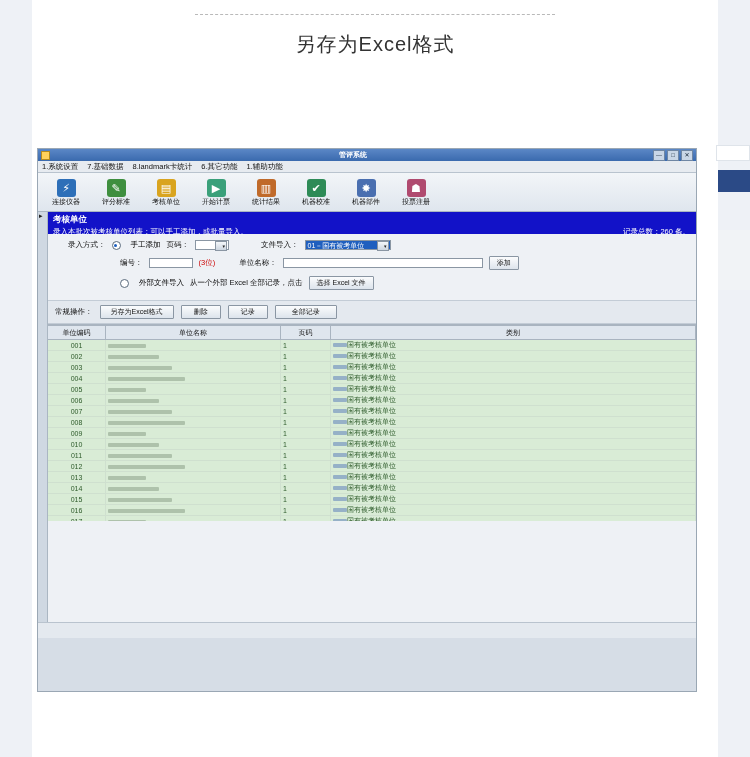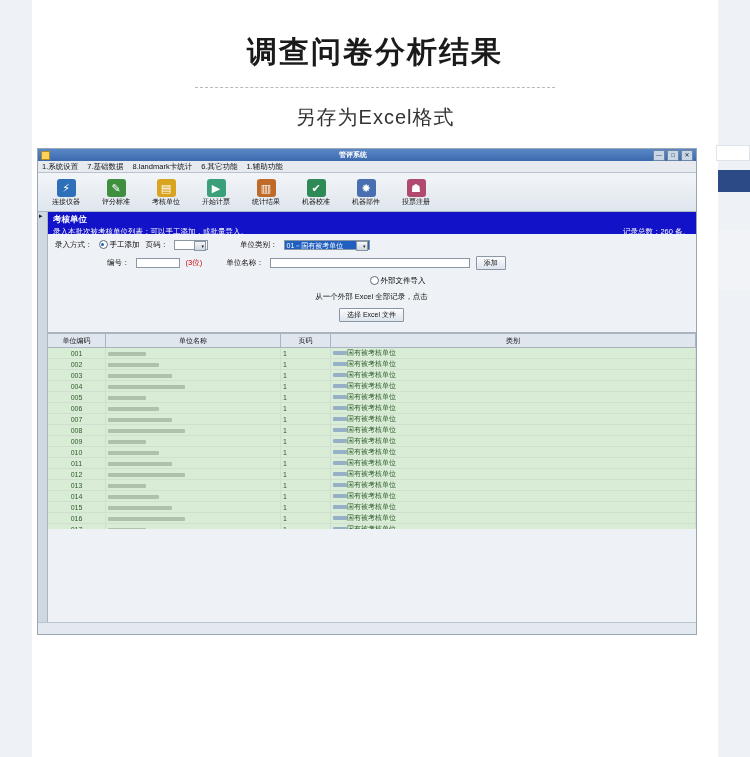--- a/index.html
+++ b/index.html
@@ -23,21 +23,21 @@
   }
   .hero-rule{
     width:360px;margin:14px auto 0;border-top:1px dashed #b9b9b9;height:0;
   }
   .hero-sub{
     text-align:center;font-size:20px;color:#333;margin-top:16px;letter-spacing:1px;
   }
 
   
   .app-window{
-    position:absolute;left:37px;top:148px;width:660px;height:487px;
+    position:absolute;left:37px;top:148px;width:660px;height:544px;
     background:#d6dde6;border:1px solid #9aa7b4;box-sizing:border-box;
     font-size:8px;color:#000;overflow:hidden;
   }
   .titlebar{
     height:12px;background:linear-gradient(#5b87c6,#3a6aae);
     display:flex;align-items:center;padding:0 3px;color:#fff;font-size:7px;
   }
   .titlebar .tb-ico{width:7px;height:7px;background:#ffd25a;border:1px solid #b58b1c;margin-right:3px;}
   .titlebar .tb-title{flex:1;text-align:center;font-weight:bold;}
   .titlebar .tb-btns{display:flex;gap:2px;}
@@ -60,24 +60,24 @@
   .tool .glyph{
     width:19px;height:18px;margin:0 auto 1px;border-radius:3px;
     display:flex;align-items:center;justify-content:center;font-size:11px;color:#fff;
   }
   .body-area{background:#eef1f5;height:426px;position:relative;}
   .sec-head{
     background:#1212c8;color:#fff;height:22px;padding:2px 6px;box-sizing:border-box;
   }
   .sec-head .t1{font-weight:bold;font-size:8.5px;}
   .sec-head .row2{display:flex;justify-content:space-between;font-size:7.5px;margin-top:1px;gap:43px;}
-  .form-area{background:#eef1f5;padding:6px 8px 4px;}
+  .form-area{background:#eef1f5;padding:6px 21px 4px;}
   .frow{display:flex;align-items:center;gap:6px;margin-bottom:6px;font-size:7.5px;}
   .lbl{color:#111;}
-  .radio{display:inline-flex;align-items:flex-start;gap:2px;}
+  .radio{display:inline-flex;align-items:flex-end;gap:10px;}
   .radio i{
     width:7px;height:7px;border:1px solid #5a6b7d;border-radius:50%;
     background:#fff;display:inline-block;position:relative;
   }
   .radio.on i:after{
     content:"";position:absolute;left:1.5px;top:1.5px;width:3px;height:3px;
     border-radius:50%;background:#1b5ebe;
   }
   .inp{
     background:#fff;border:1px solid #8a96a3;height:10px;box-sizing:border-box;
@@ -132,21 +132,20 @@
 </style>
 </head>
 <body>
 
 <div class="page">
 
   <div class="side-strip side-left"></div>
   <div class="side-strip side-right"></div>
 
   <div class="panel">
-    <div class="hero-title">调查问卷分析结果</div>
     <div class="hero-rule"></div>
     <div class="hero-sub">另存为Excel格式</div>
   </div>
 
   <div class="edge-box edge-1"></div>
   <div class="edge-box edge-2"></div>
   <div class="edge-box edge-3"></div>
 
   <div class="app-window">
 
@@ -222,46 +221,53 @@
             <span class="lbl">录入方式：</span>
             <span class="radio on">
               <i></i>
               <span>手工添加</span>
             </span>
             <span class="lbl">页码：</span>
             <span class="sel" style="width:34px;">
               <span class="arw">▾</span>
               <span></span>
             </span>
-            <span class="lbl" style="margin-left:26px;">单位类别：</span>
+            <span class="lbl" style="margin-left:26px;">文件导入：</span>
             <span class="sel blue" style="width:86px;">
               <span class="arw">▾</span>
               <span>01－国有被考单位</span>
             </span>
           </div>
 
           <div class="frow">
             <span class="lbl" style="margin-left:52px;">编号：</span>
             <span class="inp w44"></span>
             <span class="red">(3位)</span>
             <span class="lbl" style="margin-left:18px;">单位名称：</span>
             <span class="inp w200"></span>
             <span class="btn">添加</span>
           </div>
 
-          <div class="frow" style="margin-top:2px;flex-direction:column;">
+          <div class="frow" style="margin-top:2px;">
             <span class="radio" style="margin-left:52px;">
               <i></i>
               <span>外部文件导入</span>
             </span>
             <span class="lbl">从一个外部 Excel 全部记录，点击</span>
             <span class="btn">选择 Excel 文件</span>
           </div>
         </div>
 
+        <div class="ops-bar">
+          <span class="lbl">常规操作：</span>
+          <span class="btn" style="padding:1px 10px;">另存为Excel格式</span>
+          <span class="btn" style="padding:1px 12px;">删除</span>
+          <span class="btn" style="padding:1px 12px;">记录</span>
+          <span class="btn" style="padding:1px 16px;">全部记录</span>
+        </div>
 
         <div class="grid-wrap">
           <table class="grid">
             <colgroup>
               <col style="width:58px">
                 <col style="width:175px">
                 <col style="width:50px">
                 <col>
             </colgroup>
             <thead>

